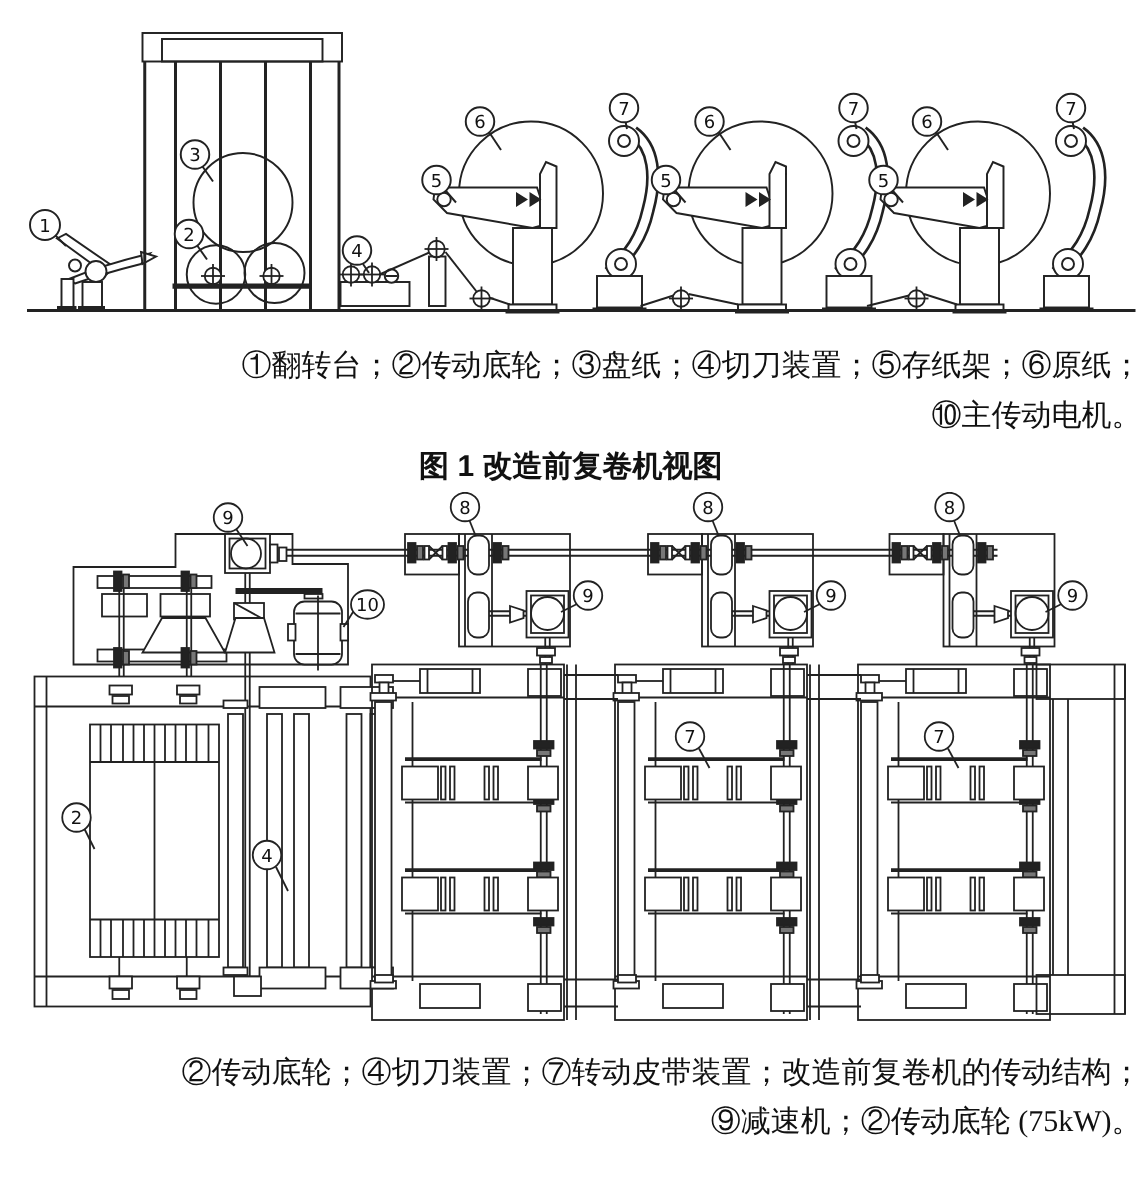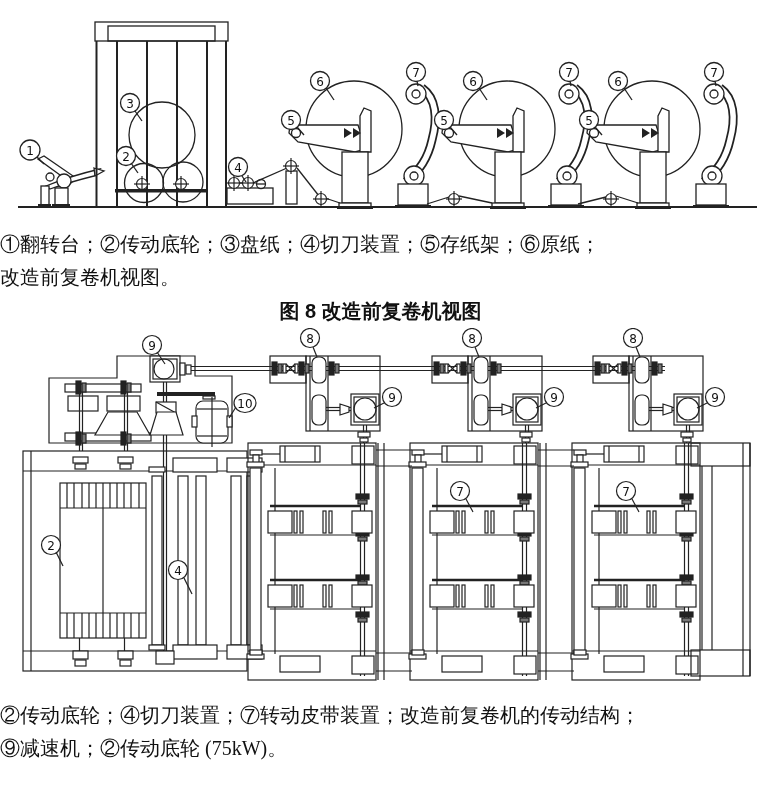--- a/index.html
+++ b/index.html
@@ -1,19 +1,19 @@
 <!DOCTYPE html>
 <html><head>
 <meta charset="utf-8">
 <style>
   html,body{margin:0;padding:0;background:#fff;}
   .page{position:relative;width:761px;height:801px;background:#fff;overflow:hidden;
         font-family:"Liberation Serif","DejaVu Serif",serif;color:#111;}
   svg{display:block;}
-  .figure-caption{text-align:left;font-size:20px;line-height:33px;color:#111;margin:0;}
+  .figure-caption{text-align:right;font-size:20px;line-height:33px;color:#111;margin:0;}
   .figure-title{text-align:center;font-size:20px;line-height:34px;font-weight:700;
         font-family:"Liberation Sans","DejaVu Sans",sans-serif;color:#111;margin:0;}
   .cap1{margin-top:16px;}
   .cap2{margin-top:10px;}
   text{font-family:"DejaVu Sans","Liberation Sans",sans-serif;font-size:12px;fill:#111;
        text-anchor:middle;}
 </style>
 </head>
 <body>
 
@@ -149,22 +149,22 @@
       <g>
         <line x1="242" y1="176" x2="246" y2="182"></line>
         <circle cx="238" cy="167" r="9.5" fill="#fff"></circle>
         <text x="238" y="171.5" stroke="none">4</text>
       </g>
     </g>
   </svg>
 
   <div class="cap1">
     <p class="figure-caption">①翻转台；②传动底轮；③盘纸；④切刀装置；⑤存纸架；⑥原纸；</p>
-    <p class="figure-caption">改造前复卷机视图。</p>
-    <p class="figure-title">图 8 改造前复卷机视图</p>
+    <p class="figure-caption">⑩主传动电机。</p>
+    <p class="figure-title">图 1 改造前复卷机视图</p>
   </div>
 
   <svg width="761" height="361" viewBox="0 340 761 361">
     <defs>
 
       <g id="brg">
         <rect x="0" y="0" width="5" height="13" fill="#222"></rect>
         <rect x="6" y="2" width="4" height="9" fill="#777"></rect>
       </g>
       <g id="brgh">

